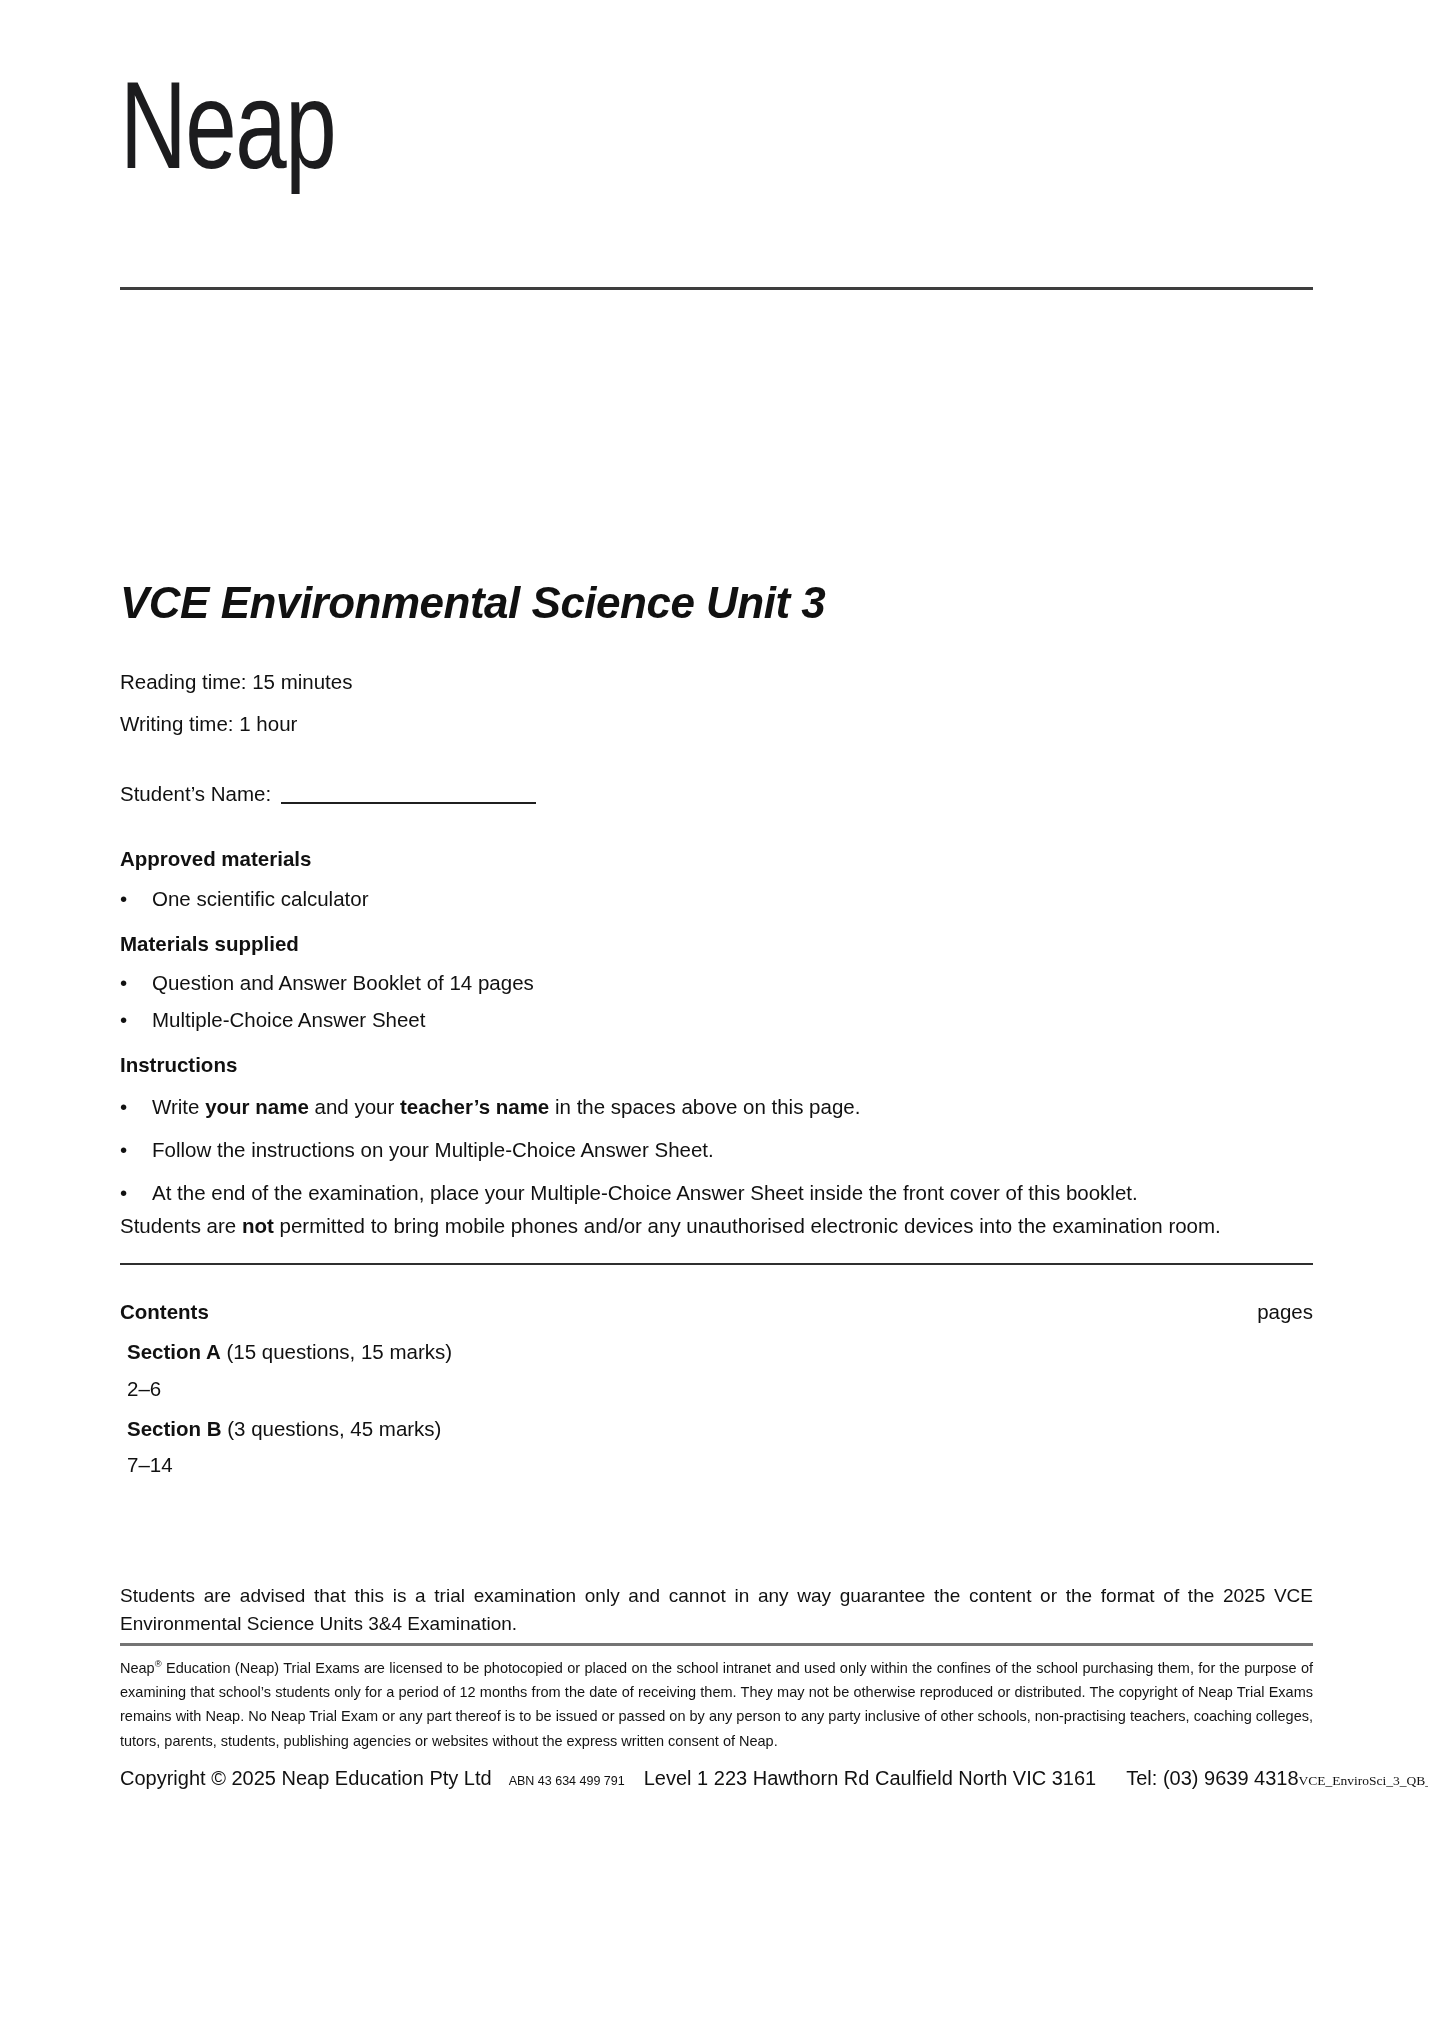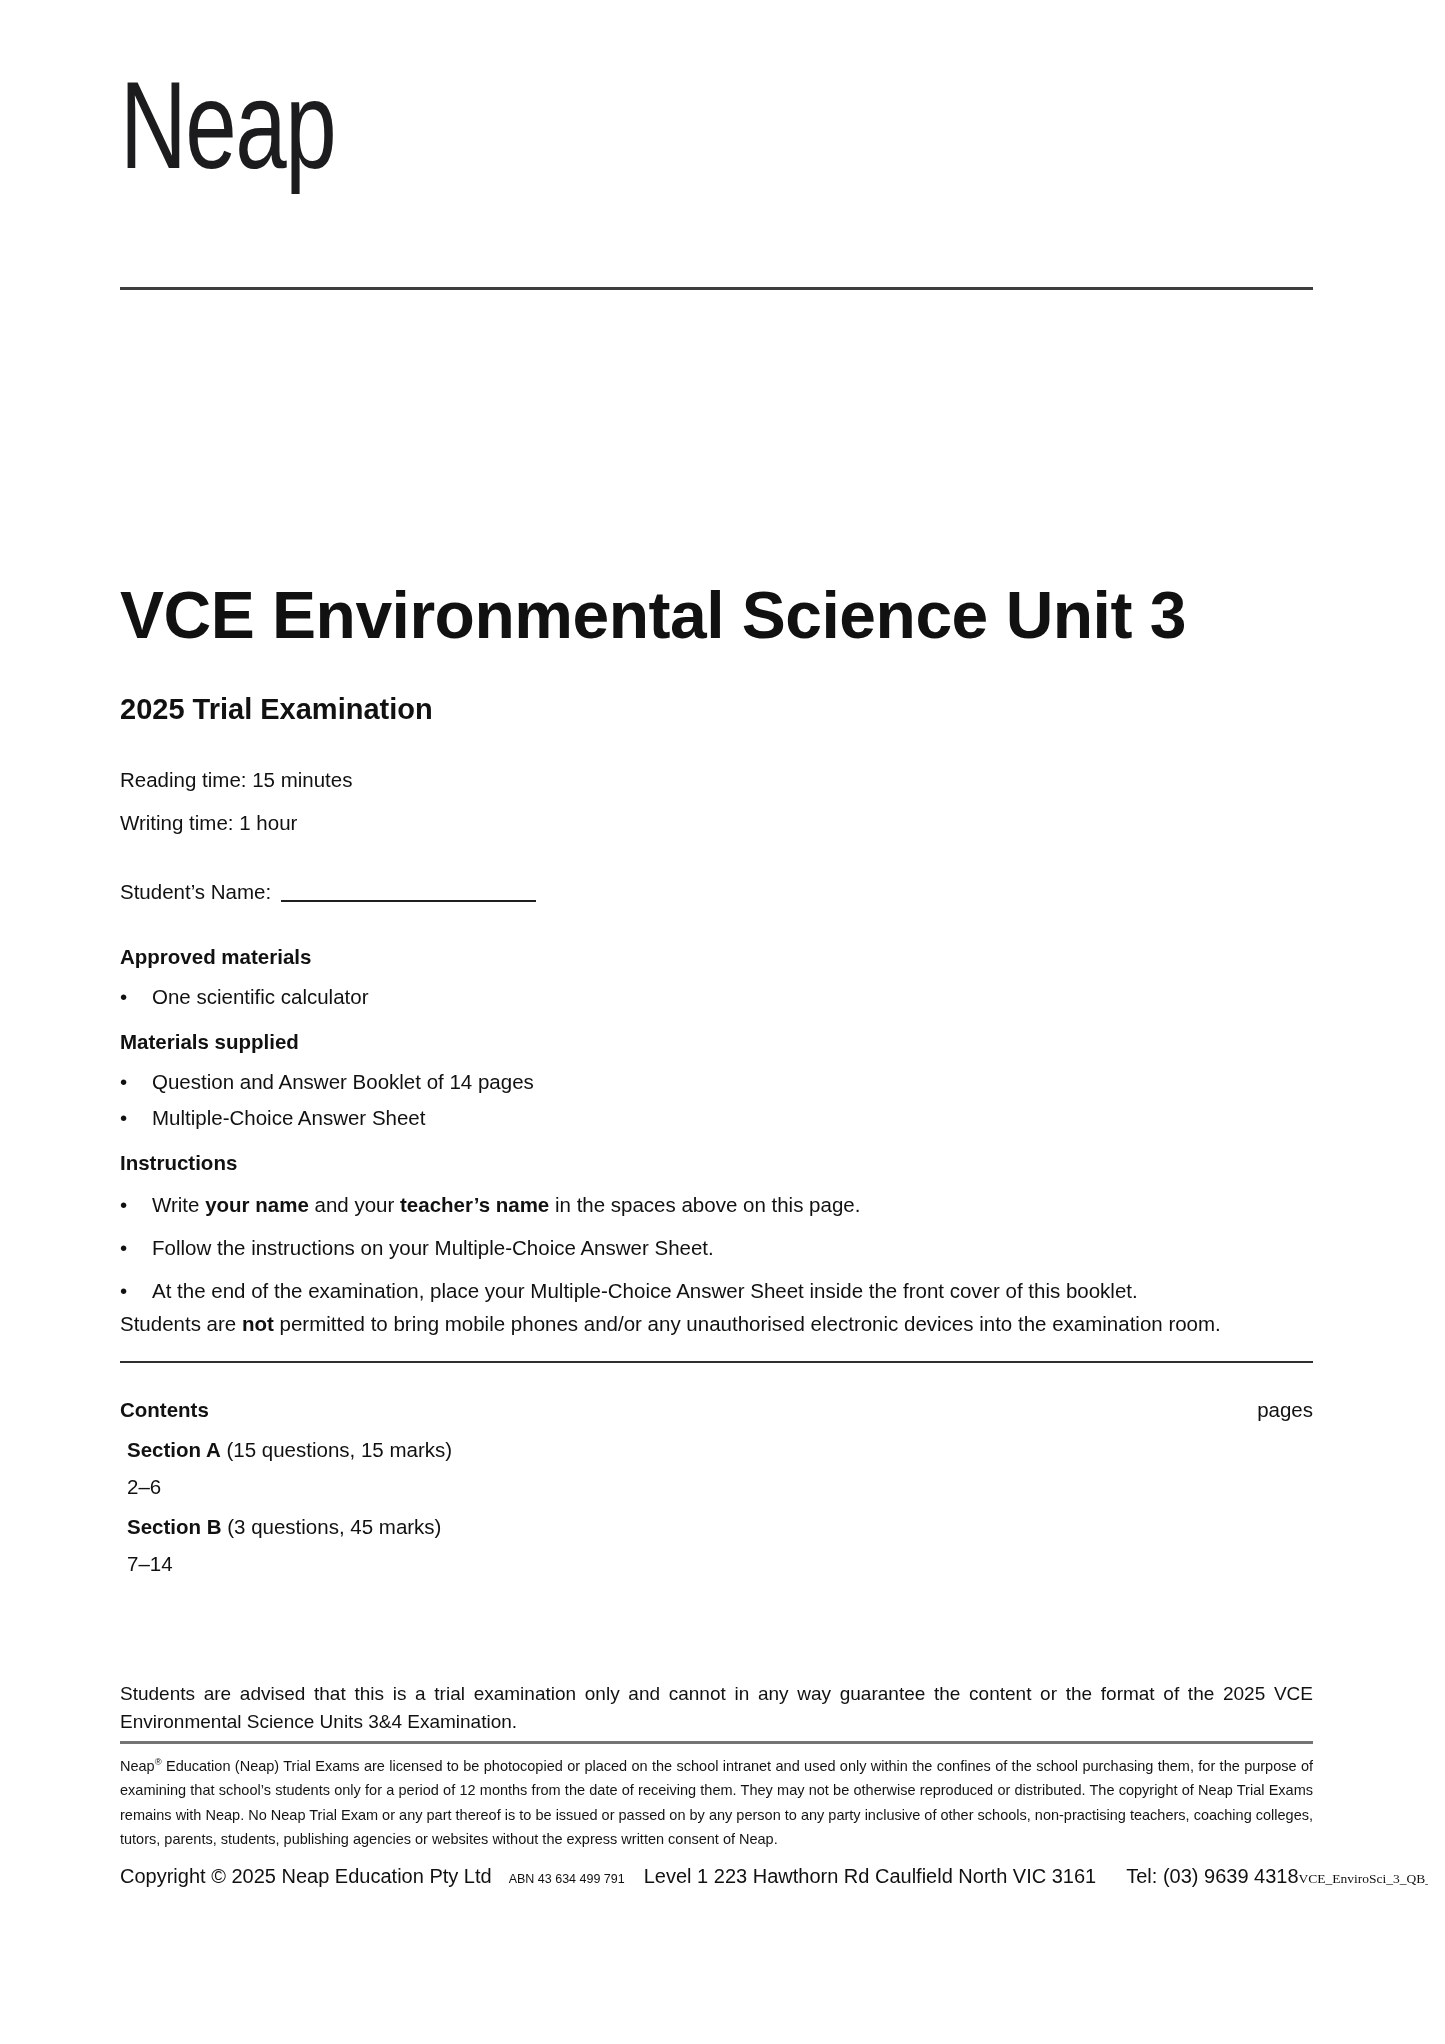--- a/index.html
+++ b/index.html
@@ -24,21 +24,21 @@
     transform-origin: left top;
     color: #1c1c1e;
     white-space: nowrap;
   }
 
   .rule-dark   { border: 0; border-top: 3px solid #3e3e3e; margin: 0; }
   .rule-top    { margin-top: 100px; }
   .rule-mid    { border-top: 2px solid #2f2f2f; margin-top: 20px; }
   .rule-gray   { border: 0; border-top: 3px solid #747474; margin: 6px 0 0 0; }
 
-  .title    { margin-top: 288px; font-size: 66px; font-weight: bold; line-height: 1.15; letter-spacing: -0.5px; white-space: nowrap; }
+  .title    { margin-top: 288px; font-size: 44px; font-weight: bold; line-height: 1.15; letter-spacing: -0.5px; white-space: nowrap; font-style: italic; }
   .subtitle { margin-top: 24px;  font-size: 39px; font-weight: 400; line-height: 1.2; white-space: nowrap; }
   .examlbl  { margin-top: 38px;  font-size: 29px; font-weight: bold; line-height: 1.2; white-space: nowrap; }
 
   .body-txt { font-size: 20.5px; line-height: 1.65; }
   .reading  { margin-top: 36px; }
   .writing  { margin-top: 9px; }
 
   .name-row { margin-top: 36px; white-space: nowrap; }
   .write-line {
     display: inline-block;
@@ -112,21 +112,20 @@
 <body>
 
 <div class="page">
   <div class="content">
 
     <div class="logo">Neap</div>
 
     <hr class="rule-dark rule-top">
 
     <div class="title">VCE Environmental Science Unit 3</div>
-    <div class="examlbl">2025 Trial Examination</div>
 
     <div class="body-txt reading">Reading time: 15 minutes</div>
     <div class="body-txt writing">Writing time: 1 hour</div>
 
     <div class="body-txt name-row">
       <span>Student’s Name:</span><span class="write-line"></span>
     </div>
 
     <div class="body-txt hgroup mt31">Approved materials</div>
     <div class="body-txt bullet-row mt6">

